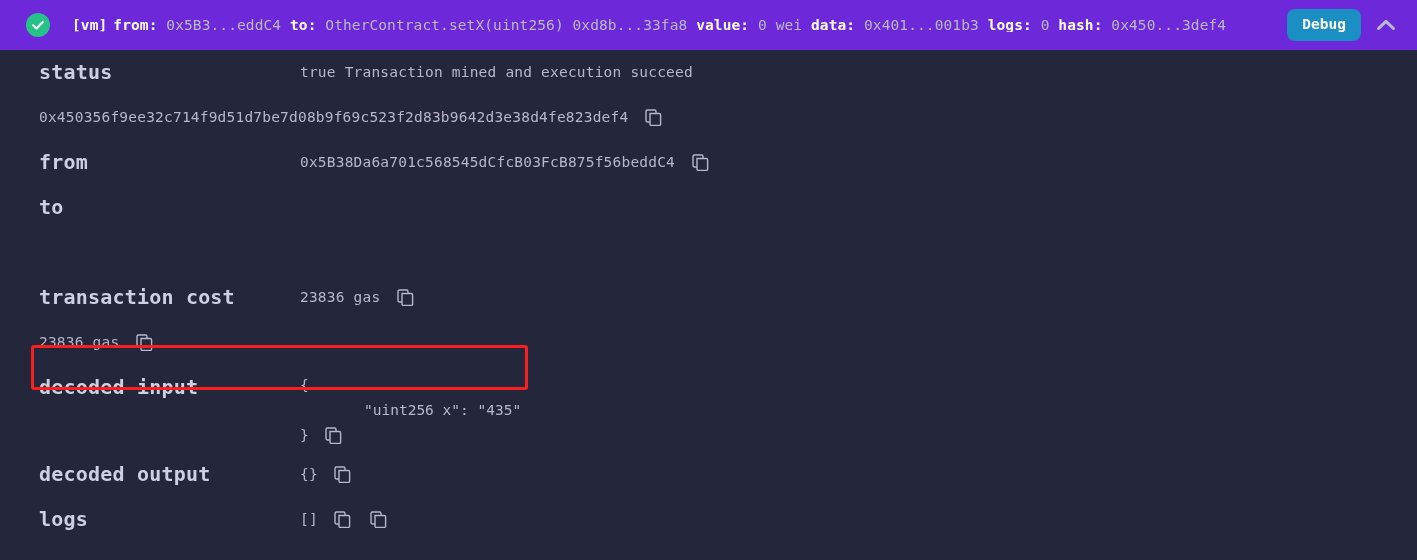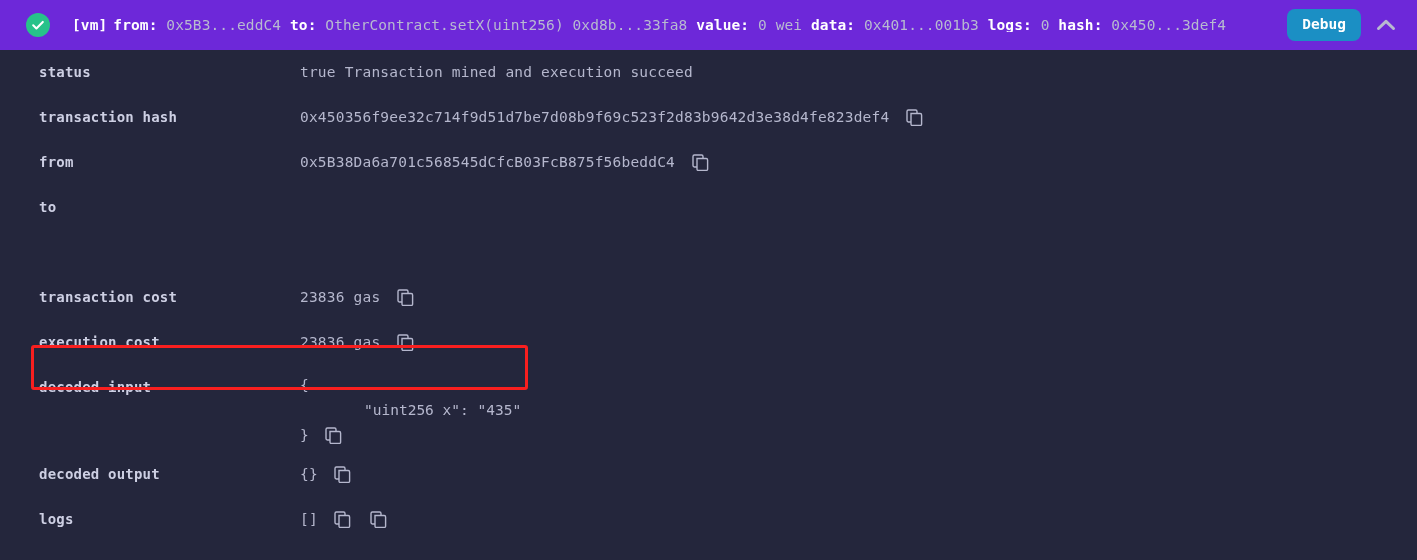--- a/index.html
+++ b/index.html
@@ -91,21 +91,21 @@
   .row {
     display: flex;
     align-items: flex-start;
     height: 45px;
     padding-left: 39px;
   }
   .row .label {
     flex: 0 0 261px;
     color: #cdcfe3;
     font-weight: bold;
-    font-size: 14px;
+    font-size: 20px;
     line-height: 45px;
     letter-spacing: 0.2px;
   }
   .row .value {
     flex: 1 1 auto;
     color: #b5b7cd;
     font-size: 14.5px;
     line-height: 45px;
     letter-spacing: 0.2px;
     display: flex;
@@ -186,21 +186,20 @@
 <div class="detail-body">
 
   <div class="row">
     <div class="label">status</div>
     <div class="value">
       <span class="vtext">true Transaction mined and execution succeed</span>
     </div>
   </div>
 
   <div class="row">
-    <div class="label">transaction hash</div>
     <div class="value">
       <span class="vtext">0x450356f9ee32c714f9d51d7be7d08b9f69c523f2d83b9642d3e38d4fe823def4</span>
       <span class="copy-btn">
         <svg width="17" height="17" viewBox="0 0 17 17" aria-hidden="true">
           <rect x="1" y="1" width="10" height="12" rx="1.4" fill="none" stroke="#b5b7cd" stroke-width="1.4"></rect>
           <path d="M5 4.5 H14.2 A1.4 1.4 0 0 1 15.6 5.9 V15.2 A1.4 1.4 0 0 1 14.2 16.5 H6.4 A1.4 1.4 0 0 1 5 15.2 Z" fill="#24263c" stroke="#b5b7cd" stroke-width="1.4"></path>
         </svg>
       </span>
     </div>
   </div>
@@ -232,21 +231,20 @@
       <span class="copy-btn">
         <svg width="17" height="17" viewBox="0 0 17 17" aria-hidden="true">
           <rect x="1" y="1" width="10" height="12" rx="1.4" fill="none" stroke="#b5b7cd" stroke-width="1.4"></rect>
           <path d="M5 4.5 H14.2 A1.4 1.4 0 0 1 15.6 5.9 V15.2 A1.4 1.4 0 0 1 14.2 16.5 H6.4 A1.4 1.4 0 0 1 5 15.2 Z" fill="#24263c" stroke="#b5b7cd" stroke-width="1.4"></path>
         </svg>
       </span>
     </div>
   </div>
 
   <div class="row">
-    <div class="label">execution cost</div>
     <div class="value">
       <span class="vtext">23836 gas</span>
       <span class="copy-btn">
         <svg width="17" height="17" viewBox="0 0 17 17" aria-hidden="true">
           <rect x="1" y="1" width="10" height="12" rx="1.4" fill="none" stroke="#b5b7cd" stroke-width="1.4"></rect>
           <path d="M5 4.5 H14.2 A1.4 1.4 0 0 1 15.6 5.9 V15.2 A1.4 1.4 0 0 1 14.2 16.5 H6.4 A1.4 1.4 0 0 1 5 15.2 Z" fill="#24263c" stroke="#b5b7cd" stroke-width="1.4"></path>
         </svg>
       </span>
     </div>
   </div>

